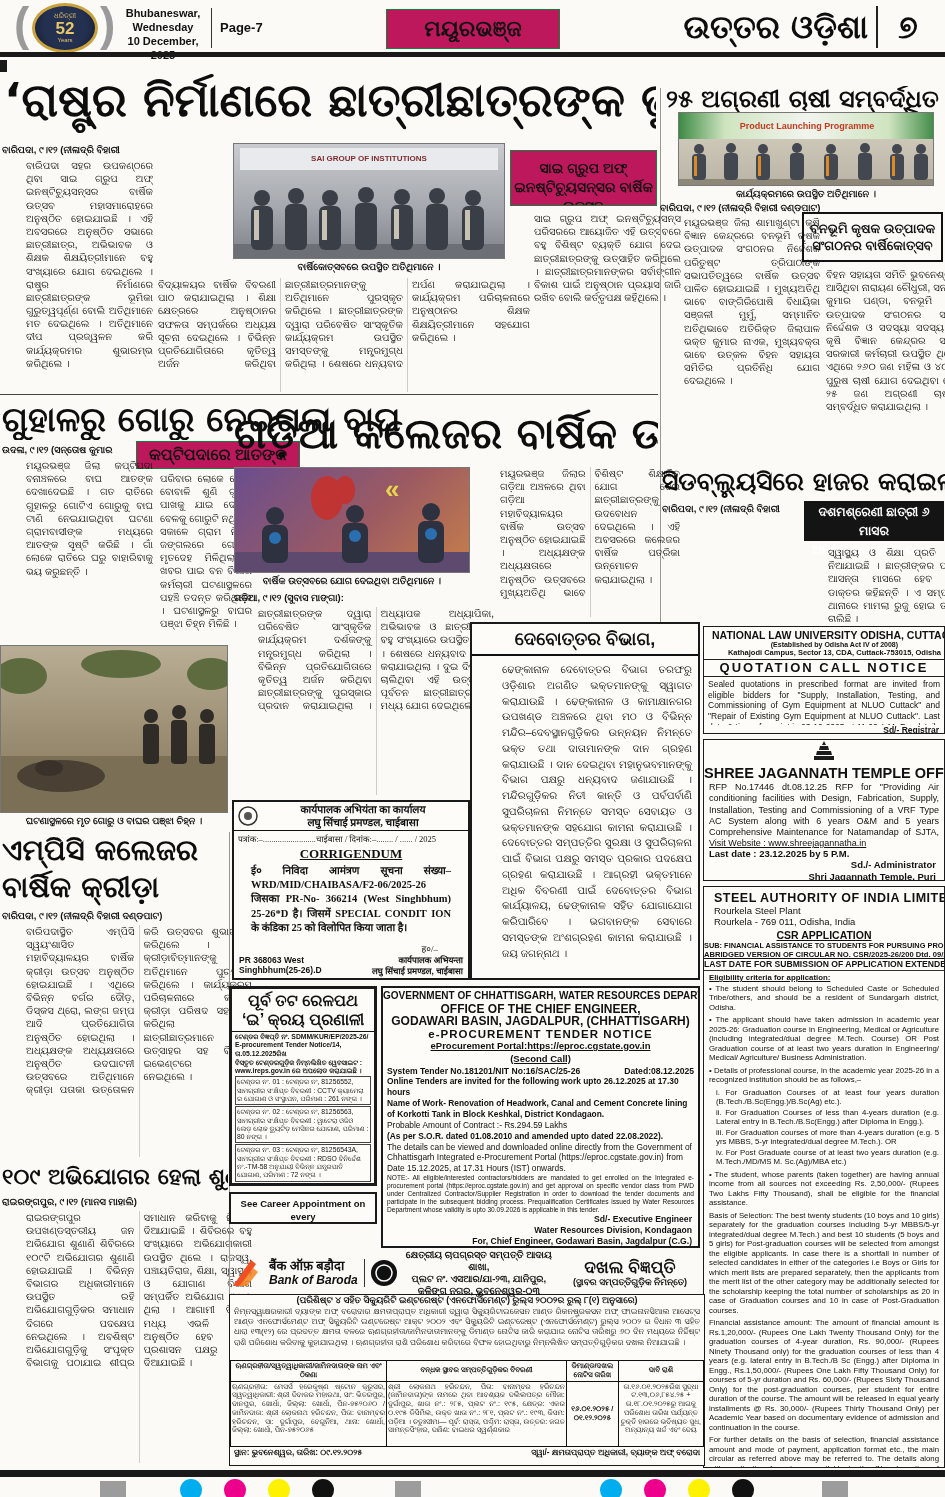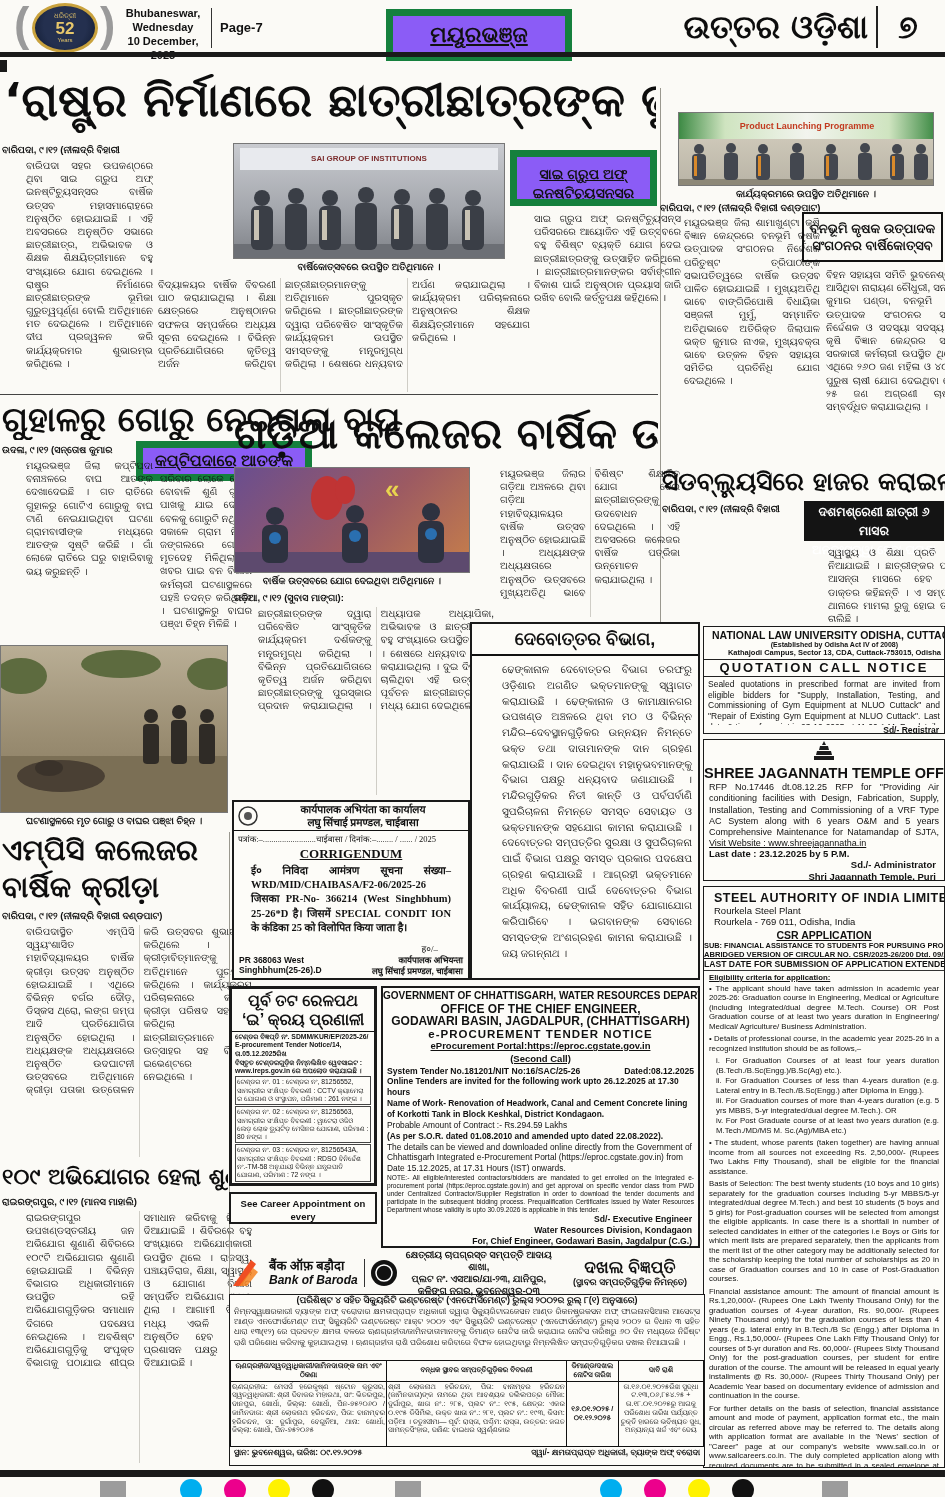--- a/index.html
+++ b/index.html
@@ -6,21 +6,21 @@
   .page{position:relative;width:945px;height:1497px;background:#fbfaf6;color:#111;
         font-family:"Liberation Sans",sans-serif;overflow:hidden;margin:0 auto;}
   .abs{position:absolute;}
   .jt{text-align:justify;text-justify:inter-word;}
   .odia-body{font-size:10px;line-height:1.32;overflow:hidden;margin-left:24px;}
   .c2{column-count:2;column-gap:9px;column-rule:1px solid #cfcdc6;}
   .c3{column-count:3;column-gap:9px;column-rule:1px solid #cfcdc6;}
   .dateline{font-weight:bold;font-size:9.5px;}
   .caption{font-weight:bold;font-size:9.5px;text-align:center;overflow:hidden;white-space:nowrap;}
   .headline{font-family:"DejaVu Sans",sans-serif;font-weight:bold;color:#0d0d0d;overflow:hidden;}
-  .graybox{background:#8b5cf6;border:7px solid #15803d;text-decoration:underline;}
+  .graybox{background:#be185d;border:1px solid #15803d;}
   .blackbox{background:#141414;color:#fff;font-weight:bold;text-align:center;}
   .noticebox{border:2px solid #1a1a1a;background:#fdfcf8;box-sizing:border-box;overflow:hidden;}
   .photo{overflow:hidden;border:1px solid #777;box-sizing:border-box;}
   .rule-h{background:#1a1a1a;}
   .rule-v{background:#9a988f;width:1px;}
   .small{font-size:8.5px;line-height:1.25;}
   .tiny{font-size:7.8px;line-height:1.22;}
   .ctr{text-align:center;}
   .rt{text-align:right;}
   .b{font-weight:bold;}
@@ -96,20 +96,21 @@
   <div class="abs caption" style="left:233px;top:261px;width:272px;height:13px;">ବାର୍ଷିକୋତ୍ସବରେ ଉପସ୍ଥିତ ଅତିଥିମାନେ ।</div>
 
   <div class="abs graybox ctr" style="left:510px;top:150px;width:147px;height:56px;font-size:14px;font-weight:bold;line-height:19px;padding-top:8px;box-sizing:border-box;overflow:hidden;">ସାଇ ଗ୍ରୁପ ଅଫ୍ ଇନଷ୍ଟିଚ୍ୟୁସନ୍ସର ବାର୍ଷିକ ଉତ୍ସବ</div>
   <div class="abs odia-body jt" style="left:510px;top:212px;width:147px;height:180px;">ସାଇ ଗ୍ରୁପ ଅଫ୍ ଇନଷ୍ଟିଚ୍ୟୁସନ୍ସ ପରିସରରେ ଆୟୋଜିତ ଏହି ଉତ୍ସବରେ ବହୁ ବିଶିଷ୍ଟ ବ୍ୟକ୍ତି ଯୋଗ ଦେଇ ଛାତ୍ରୀଛାତ୍ରଙ୍କୁ ଉତ୍ସାହିତ କରିଥିଲେ । ଛାତ୍ରୀଛାତ୍ରମାନଙ୍କର ସର୍ବାଙ୍ଗୀନ ବିକାଶ ପାଇଁ ଅନୁଷ୍ଠାନ ପ୍ରୟାସ ଜାରି ରଖିବ ବୋଲି କର୍ତ୍ତୃପକ୍ଷ କହିଥିଲେ ।</div>
 
   <div class="abs odia-body jt c3" style="left:134px;top:278px;width:372px;height:114px;">ବିଦ୍ୟାଳୟର ବାର୍ଷିକ ବିବରଣୀ ପାଠ କରାଯାଇଥିଲା । ଶିକ୍ଷା କ୍ଷେତ୍ରରେ ଅନୁଷ୍ଠାନର ସଫଳତା ସମ୍ପର୍କରେ ଅଧ୍ୟକ୍ଷ ସୂଚନା ଦେଇଥିଲେ । ବିଭିନ୍ନ ପ୍ରତିଯୋଗିତାରେ କୃତିତ୍ୱ ଅର୍ଜନ କରିଥିବା ଛାତ୍ରୀଛାତ୍ରମାନଙ୍କୁ ଅତିଥିମାନେ ପୁରସ୍କୃତ କରିଥିଲେ । ଛାତ୍ରୀଛାତ୍ରଙ୍କ ଦ୍ୱାରା ପରିବେଷିତ ସାଂସ୍କୃତିକ କାର୍ଯ୍ୟକ୍ରମ ଉପସ୍ଥିତ ସମସ୍ତଙ୍କୁ ମନ୍ତ୍ରମୁଗ୍ଧ କରିଥିଲା । ଶେଷରେ ଧନ୍ୟବାଦ ଅର୍ପଣ କରାଯାଇଥିଲା । କାର୍ଯ୍ୟକ୍ରମ ପରିଚାଳନାରେ ଅନୁଷ୍ଠାନର ଶିକ୍ଷକ ଶିକ୍ଷୟିତ୍ରୀମାନେ ସହଯୋଗ କରିଥିଲେ ।</div>
 
   <div class="abs" style="left:0;top:394px;width:658px;height:1px;background:#444;"></div>
   <div class="abs rule-v" style="left:660px;top:88px;height:534px;"></div>
 
+  <div class="abs headline ctr" style="left:660px;top:86px;width:285px;height:26px;font-size:24px;line-height:26px;white-space:nowrap;">୨୫ ଅଗ୍ରଣୀ ଚାଷୀ ସମ୍ବର୍ଦ୍ଧିତ</div>
   <div class="abs photo" style="left:678px;top:112px;width:256px;height:74px;background:linear-gradient(180deg,#d8d2c2 0%,#b9b4a6 100%);">
     <div class="abs" style="left:0;top:0;width:256px;height:26px;background:linear-gradient(90deg,#3d8a44,#cfe4c0 18%,#f2f4ee 50%,#cfe4c0 82%,#3d8a44);">
       <div class="ctr" style="color:#c23a1f;font-size:9px;font-weight:bold;line-height:26px;overflow:hidden;">Product Launching Programme</div>
     </div>
     <svg class="abs" style="left:0;top:26px;" width="256" height="48" viewBox="0 0 256 48">
       <rect x="0" y="40" width="256" height="8" fill="#8d8878"></rect>
       <g fill="#43474f">
         <circle cx="20" cy="10" r="5"></circle>
           <rect x="13" y="15" width="14" height="26" rx="4"></rect>
         <circle cx="52" cy="9" r="5"></circle>
@@ -255,20 +256,21 @@
         <div style="font-size:9.5px;">Rourkela - 769 011, Odisha, India</div>
       </div>
       <div style="width:18px;height:26px;background:#4a4a4a;border-radius:2px;"></div>
     </div>
     <div class="ctr b u" style="font-size:10.5px;margin-top:2px;">CSR APPLICATION</div>
     <div class="ctr b" style="font-size:7.4px;white-space:nowrap;overflow:hidden;">SUB: FINANCIAL ASSISTANCE TO STUDENTS FOR PURSUING PROFESSIONAL STUDIES (AY 2025-26 JOINING)</div>
     <div class="ctr b u" style="font-size:7.6px;white-space:nowrap;overflow:hidden;">ABRIDGED VERSION OF CIRCULAR NO. CSR/2025-26/200 Dtd. 09/10/2025</div>
     <div class="ctr b" style="font-size:8.6px;white-space:nowrap;overflow:hidden;border-bottom:1px solid #333;padding-bottom:1px;">LAST DATE FOR SUBMISSION OF APPLICATION EXTENDED UP TO- 31/12/2025</div>
     <div class="tiny jt" style="padding:2px 5px 0 5px;">
       <p class="b u" style="margin-bottom:1px;">Eligibility criteria for application:</p>
+      <p>•  The student should belong to Scheduled Caste or Scheduled Tribe/others, and should be a resident of Sundargarh district, Odisha.</p>
       <p>•  The applicant should have taken admission in academic year 2025-26: Graduation course in Engineering, Medical or Agriculture (including integrated/dual degree M.Tech. Course)  OR  Post Graduation course of at least two years duration in Engineering/ Medical/ Agriculture/ Business Administration.</p>
       <p>•  Details of professional course, in the academic year 2025-26 in a recognized institution should be as follows,–</p>
       <p style="padding-left:7px;margin-bottom:1px;">i. For Graduation Courses of at least four years duration (B.Tech./B.Sc(Engg.)/B.Sc(Ag) etc.).</p>
       <p style="padding-left:7px;margin-bottom:1px;">ii. For Graduation Courses of less than 4-years duration (e.g. Lateral entry in B.Tech./B.Sc(Engg.) after Diploma in Engg.).</p>
       <p style="padding-left:7px;margin-bottom:1px;">iii. For Graduation courses of more than 4-years duration (e.g. 5 yrs MBBS, 5-yr integrated/dual degree M.Tech.).          OR</p>
       <p style="padding-left:7px;">iv. For Post Graduate course of at least two years duration (e.g. M.Tech./MD/MS M. Sc.(Ag)/MBA etc.)</p>
       <p>•  The student, whose parents (taken together) are having annual income from all sources not exceeding Rs. 2,50,000/- (Rupees Two Lakhs Fifty Thousand), shall be eligible for the financial assistance.</p>
       <p>Basis of Selection: The best twenty students (10 boys and 10 girls) separately for the graduation courses including 5-yr MBBS/5-yr integrated/dual degree M.Tech.) and best 10 students (5 boys and 5 girls) for Post-graduation courses will be selected from amongst the eligible applicants. In case there is a shortfall in number of selected candidates in either of the categories i.e Boys or Girls for which merit lists are prepared separately, then the applicants from the merit list of the other category may be additionally selected for the scholarship keeping the total number of scholarships as 20 in case of Graduation courses and 10 in case of Post-Graduation courses.</p>
       <p>Financial assistance amount: The amount of financial amount is Rs.1,20,000/- (Rupees One Lakh Twenty Thousand Only) for the graduation courses of 4-year duration, Rs. 90,000/- (Rupees Ninety Thousand only) for the graduation courses of less than 4 years (e.g. lateral entry in B.Tech./B Sc (Engg.) after Diploma in Engg., Rs.1,50,000/- (Rupees One Lakh Fifty Thousand Only) for courses of 5-yr duration and Rs. 60,000/- (Rupees Sixty Thousand Only) for the post-graduation courses, per student for entire duration of the course. The amount will be released in equal yearly installments @ Rs. 30,000/- (Rupees Thirty Thousand Only) per Academic Year based on documentary evidence of admission and continuation in the course.</p>
       <p>For further details on the basis of selection, financial assistance amount and mode of payment, application format etc., the main circular as referred above may be referred to. The details along with application format are available in the 'News' section of "Career" page at our company's website www.sail.co.in or www.sailcareers.co.in. The duly completed application along with required documents are to be submitted in a sealed envelope at the office of the General Manager I/c, CSR Department, IPD Building, Sector-20, Rourkela-769005 is here by extended up to 31/12/2025.</p>

